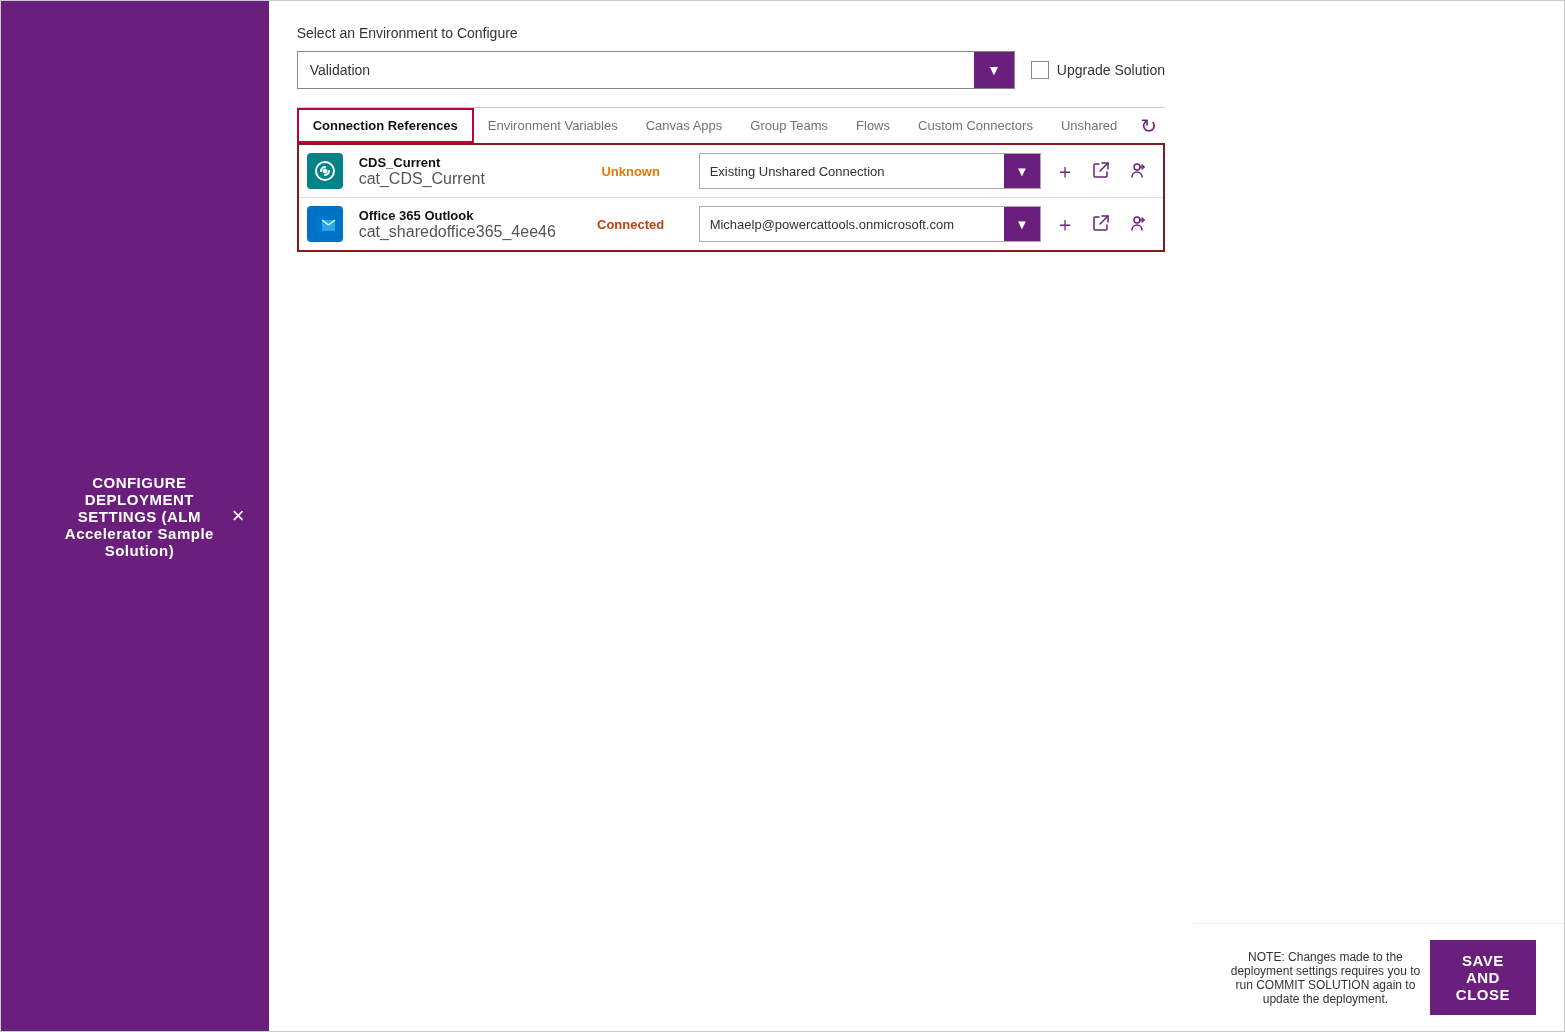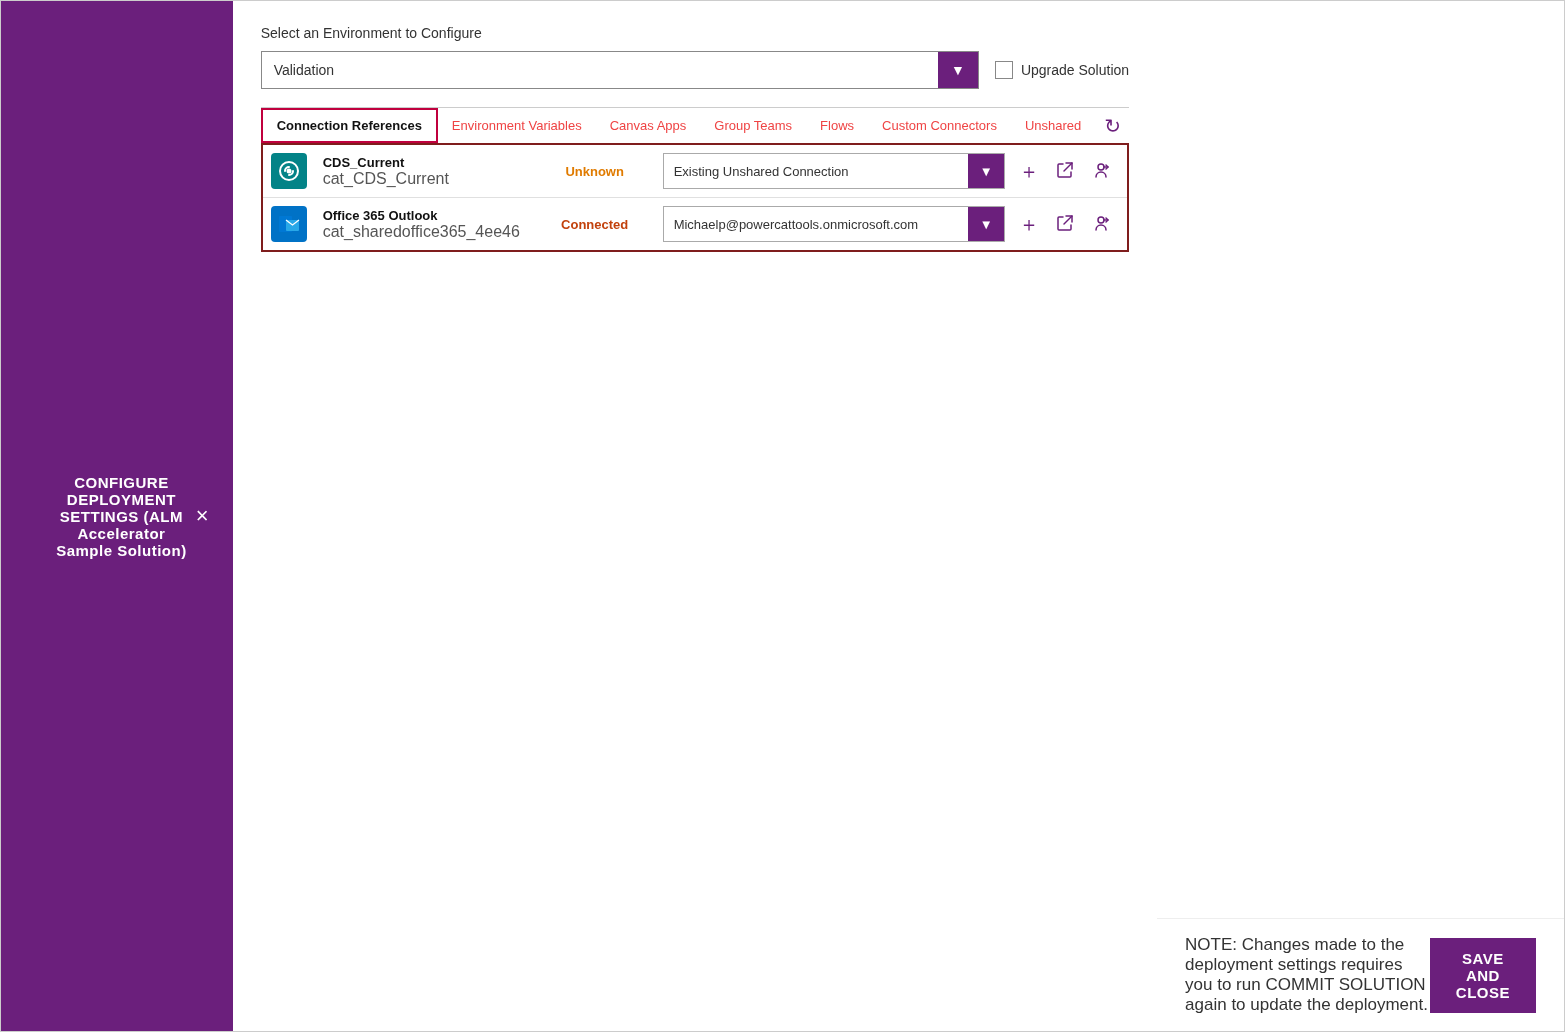--- a/index.html
+++ b/index.html
@@ -111,21 +111,21 @@
       display: flex;
       align-items: center;
       border-top: 1px solid #ccc;
       margin-bottom: 0;
       position: relative;
     }
     .tab {
       padding: 8px 14px;
       font-size: 13px;
       cursor: pointer;
-      color: #ef4444;
+      color: #737373;
       white-space: nowrap;
       border: none;
       background: none;
     }
     .tab.active {
       border: 2px solid #c0003e;
       font-weight: 600;
       color: #111;
     }
     .tab-refresh {
@@ -248,22 +248,23 @@
     }
     .dialog-footer {
       display: flex;
       align-items: center;
       justify-content: space-between;
       padding: 16px 28px;
       border-top: 1px solid #eee;
       margin-top: auto;
     }
     .footer-note {
-      font-size: 17px;
+      font-size: 12px;
       color: #333;
+      text-align: center;
     }
     .save-close-btn {
       background: #6b1f7c;
       color: #fff;
       border: none;
       padding: 12px 26px;
       font-size: 15px;
       font-weight: 700;
       cursor: pointer;
       letter-spacing: 0.5px;

